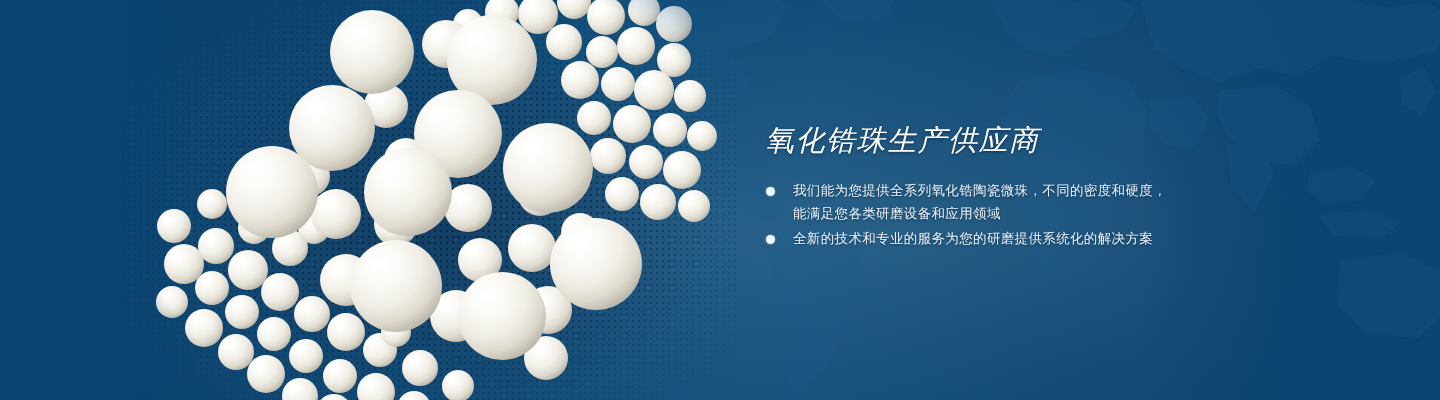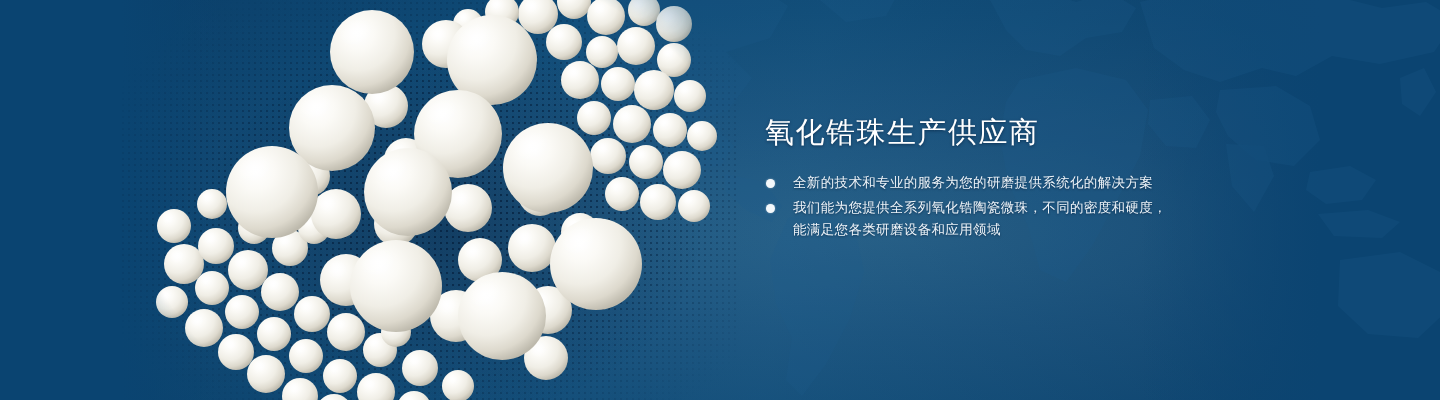--- a/index.html
+++ b/index.html
@@ -55,23 +55,24 @@
   
   .copy{
     position:absolute;left:765px;top:104px;width:640px;
   }
   .headline{
     color:#ffffff;
     font-size:29px;
     line-height:40px;
     letter-spacing:1.5px;
     font-weight:400;
-    margin:8px 0 20px 0;
+    margin:16px 0 20px 0;
     text-shadow:0 1px 3px rgba(0,20,45,.55);
     white-space:nowrap;
+    font-style:italic;
   }
   .bullets{list-style:none;margin:0;padding:0;}
   .bullet{
     position:relative;
     padding-left:28px;
     color:#eef4f9;
     font-size:13.5px;
     line-height:22.5px;
     letter-spacing:.35px;
     margin-bottom:2px;
@@ -347,25 +348,25 @@
           <ellipse cx="428" cy="260" rx="18" ry="14" fill="url(#hl)" transform="rotate(-25 428 260)"></ellipse>
         </g>
       </g>
     </svg>
   </div>
 
   <div class="copy">
     <h1 class="headline">氧化锆珠生产供应商</h1>
 
     <ul class="bullets">
-      <li class="bullet">
-        <span class="dot"></span>
-        <span class="ln">全新的技术和专业的服务为您的研磨提供系统化的解决方案</span>
-      </li>
       <li class="bullet two-line">
         <span class="dot"></span>
         <span class="ln">我们能为您提供全系列氧化锆陶瓷微珠，不同的密度和硬度，</span>
         <span class="ln">能满足您各类研磨设备和应用领域</span>
       </li>
+      <li class="bullet">
+        <span class="dot"></span>
+        <span class="ln">全新的技术和专业的服务为您的研磨提供系统化的解决方案</span>
+      </li>
     </ul>
   </div>
 
 </div>
 
 </body></html>

